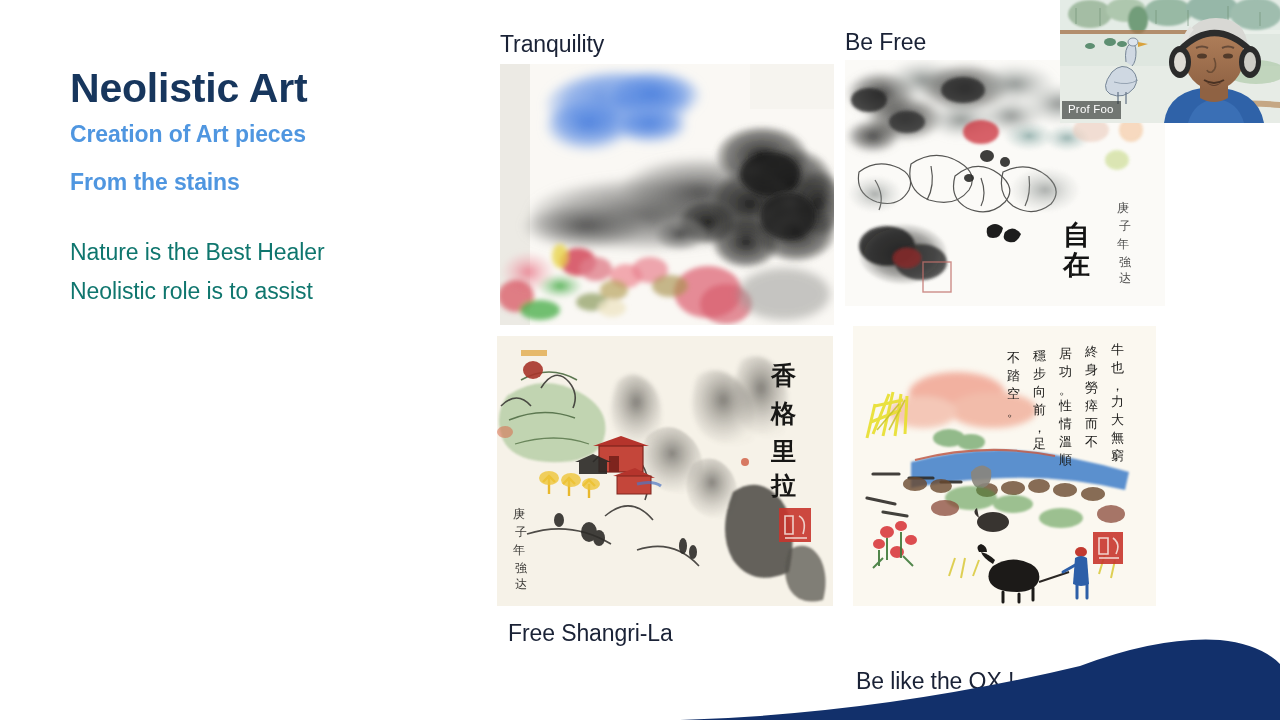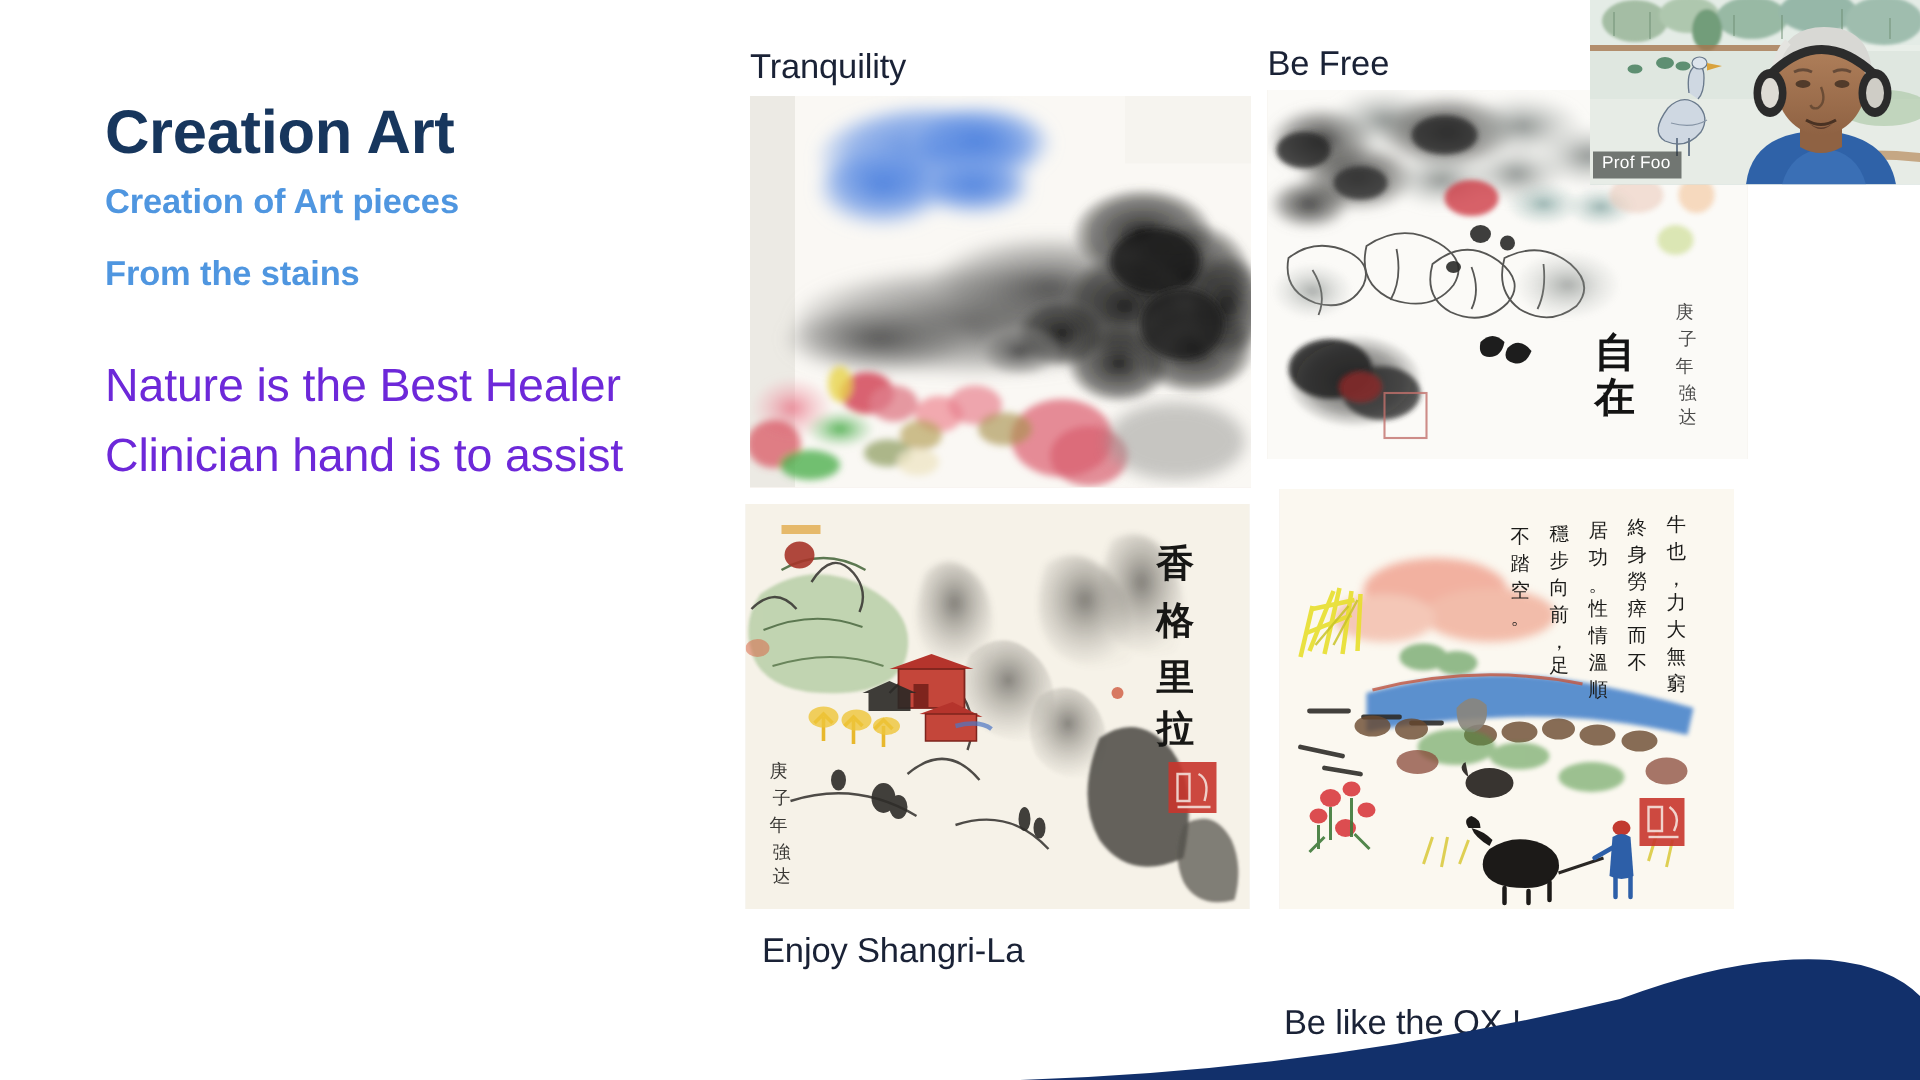--- a/index.html
+++ b/index.html
@@ -11,21 +11,21 @@
   
   .swoosh { position:absolute; right:0; bottom:0; width:600px; height:90px; overflow:hidden; pointer-events:none; }
   .swoosh svg { display:block; width:600px; height:90px; }
 
   
   .left-col { position:absolute; left:70px; top:66px; width:400px; }
   .slide-title { font-size:41px; font-weight:bold; color:#17365D; letter-spacing:-0.2px; line-height:1.1; }
   .sub-list { margin-top:12px; }
   .sub-line { font-size:23px; font-weight:bold; color:#4F96E0; line-height:1.0; margin-bottom:25px; letter-spacing:-0.1px; }
   .body-list { margin-top:47px; }
-  .body-line { font-size:31px; color:#6d28d9; line-height:1.0; margin-bottom:16px; letter-spacing:-0.1px; }
+  .body-line { font-size:23px; color:#0f766e; line-height:1.0; margin-bottom:16px; letter-spacing:-0.1px; }
 
   
   .caption { position:absolute; font-size:23px; color:#1A2236; white-space:nowrap; letter-spacing:-0.1px; }
   .cap-tranquility { left:500px; top:31px; }
   .cap-befree      { left:845px; top:29px; }
   .cap-shangrila   { left:508px; top:620px; }
   .cap-ox          { left:856px; top:623px;margin-top:45px; }
 
   
   .art { position:absolute; overflow:hidden; background:#efece6; }
@@ -42,36 +42,36 @@
               background:rgba(40,45,42,0.62); color:#ffffff; font-size:11.5px; font-weight:normal;
               line-height:15px; letter-spacing:0.2px; }
 </style>
 </head>
 <body>
 
 <div id="slide">
 
   <div class="left-col">
 
-    <div class="slide-title">Creation Art</div>
+    <div class="slide-title">Neolistic Art</div>
 
     <div class="sub-list">
       <div class="sub-line">Creation of Art pieces</div>
       <div class="sub-line">From the stains</div>
     </div>
 
     <div class="body-list">
       <div class="body-line">Nature is the Best Healer</div>
-      <div class="body-line">Clinician hand is to assist</div>
+      <div class="body-line">Neolistic role is to assist</div>
     </div>
   </div>
 
   <div class="caption cap-tranquility">Tranquility</div>
   <div class="caption cap-befree">Be Free</div>
-  <div class="caption cap-shangrila">Enjoy Shangri-La</div>
+  <div class="caption cap-shangrila">Free Shangri-La</div>
   <div class="caption cap-ox">Be like the OX !</div>
 
   <div class="art" id="art-tranquility">
     <svg viewBox="0 0 334 261" preserveAspectRatio="none">
       <defs>
         <radialGradient id="tBlue" cx="50%" cy="45%" r="60%">
           <stop offset="0%" stop-color="#4a7fdd" stop-opacity="0.95"></stop>
           <stop offset="60%" stop-color="#6f9ae6" stop-opacity="0.70"></stop>
           <stop offset="100%" stop-color="#c9d9f2" stop-opacity="0"></stop>
         </radialGradient>

